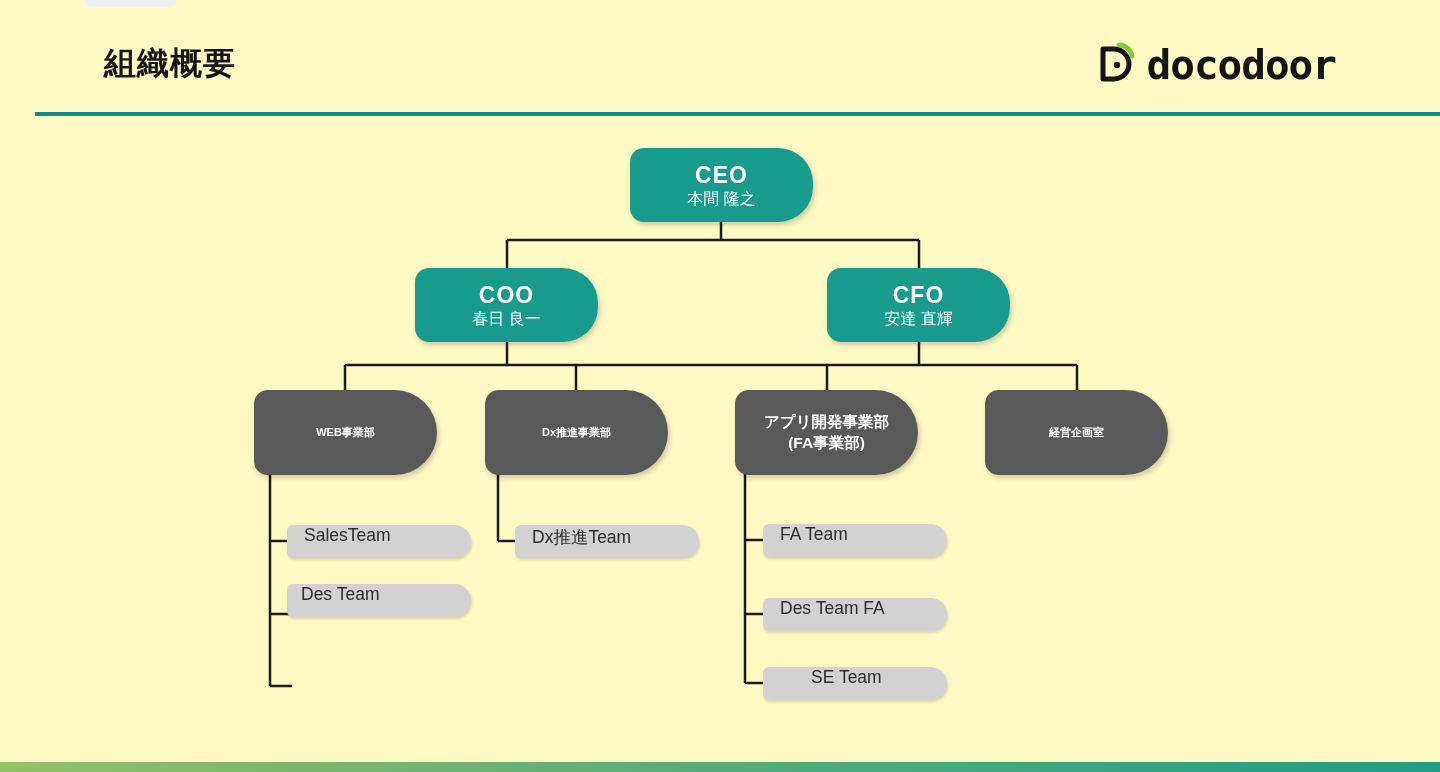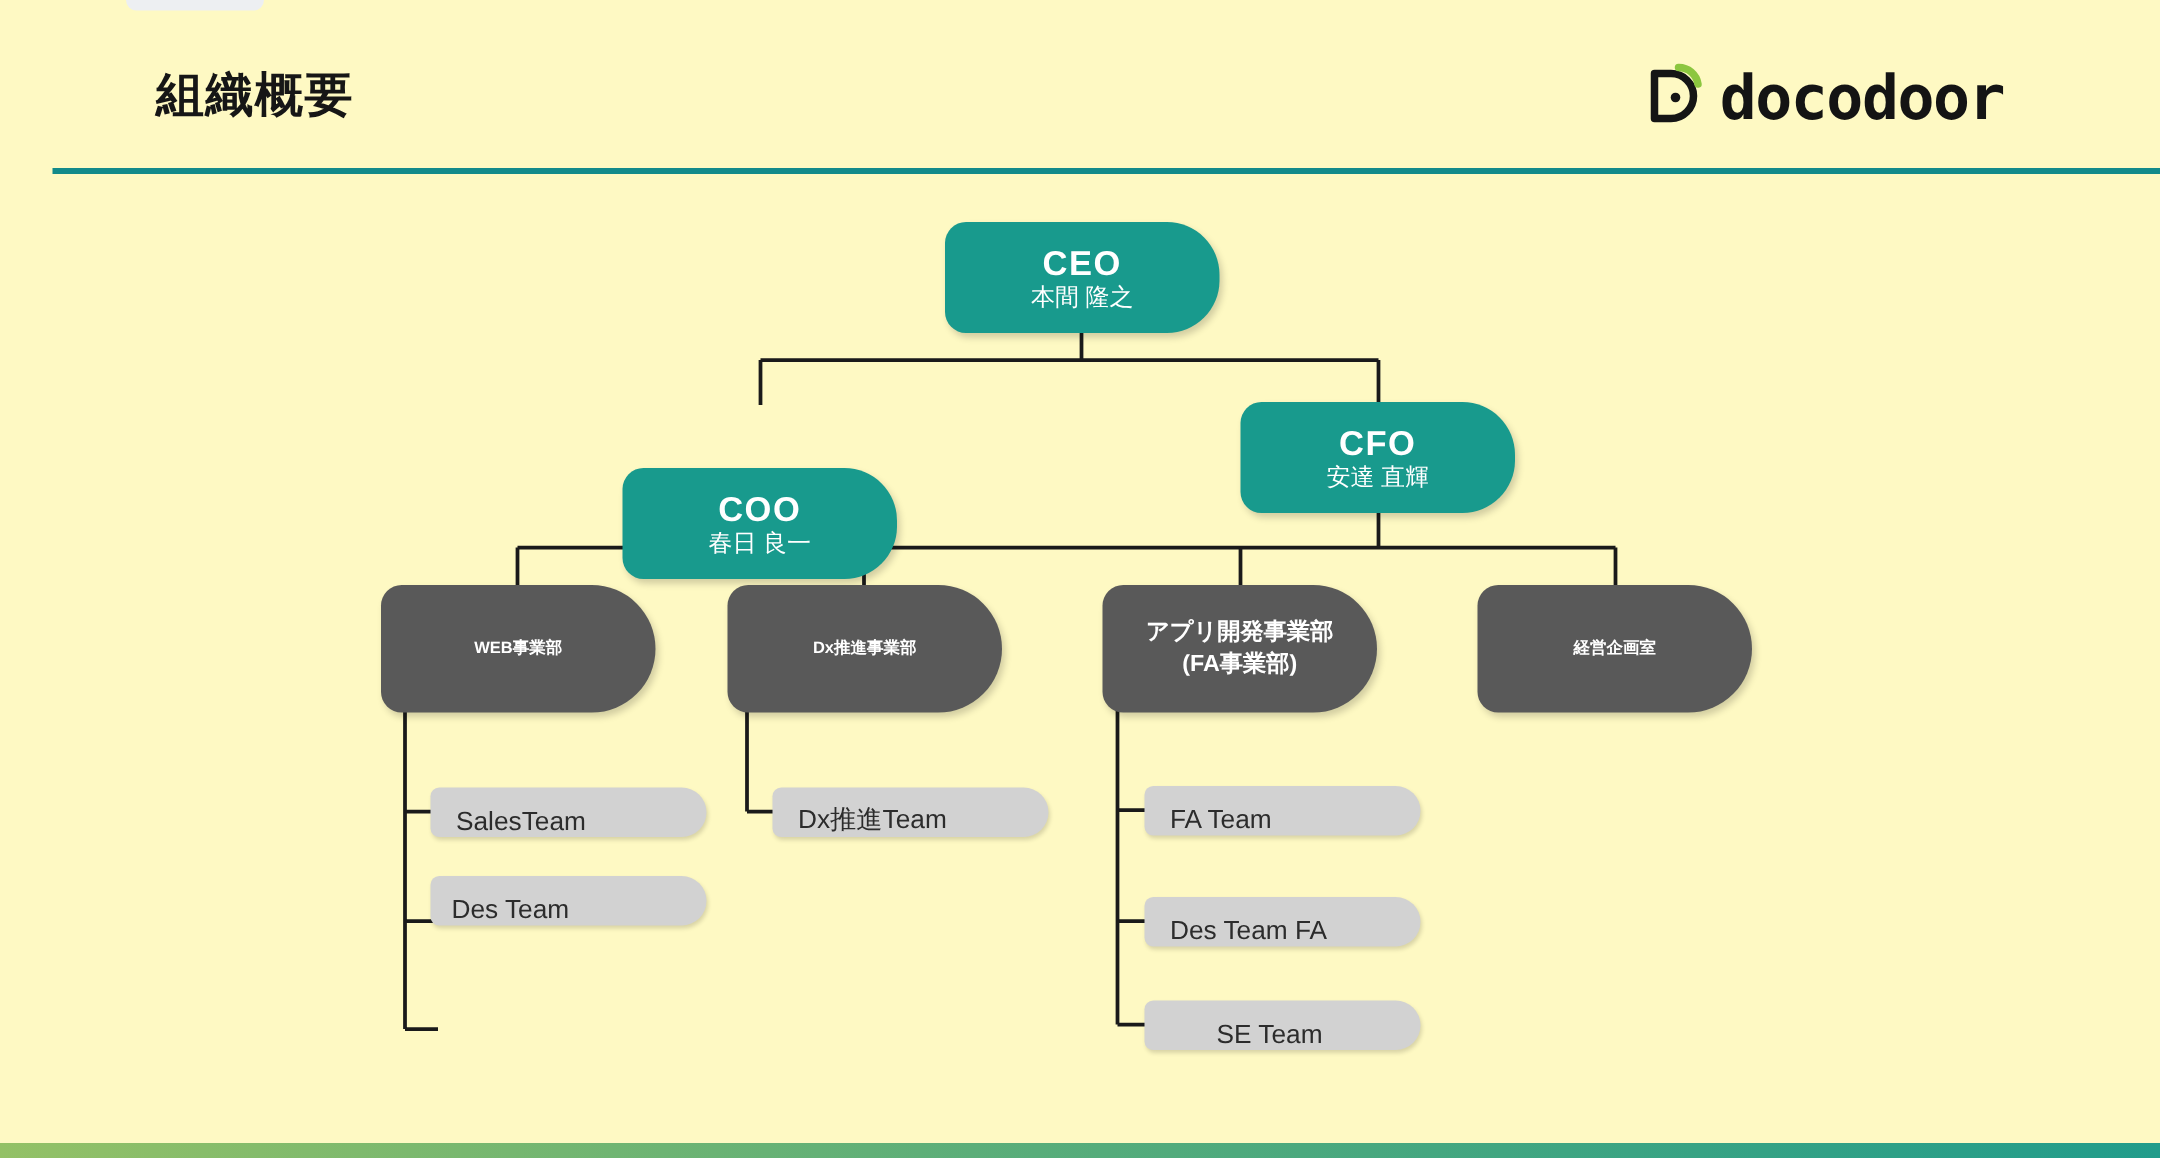--- a/index.html
+++ b/index.html
@@ -18,39 +18,39 @@
   
   .exec{
     position:absolute;width:183px;height:74px;background:#189A8D;
     border-radius:14px 35px 35px 14px;color:#fff;
     display:flex;flex-direction:column;align-items:center;justify-content:center;gap:4px;
     box-shadow:2px 3px 5px rgba(0,0,0,0.18);
   }
   .exec-role{font-size:23px;font-weight:bold;letter-spacing:1px;line-height:1;}
   .exec-name{font-size:16px;line-height:1;}
   .exec-ceo{left:630px;top:148px;}
-  .exec-coo{left:415px;top:268px;margin-top:44px;}
+  .exec-coo{left:415px;top:268px;}
   .exec-cfo{left:827px;top:268px;}
   
   .dept{
     position:absolute;width:183px;height:85px;top:390px;background:#595959;
     border-radius:14px 43px 43px 14px;color:#fff;
     display:flex;flex-direction:column;align-items:center;justify-content:center;
     font-weight:bold;font-size:11px;text-align:center;line-height:1.35;
     box-shadow:2px 3px 5px rgba(0,0,0,0.18);
   }
   .dept-web{left:254px;}
   .dept-dx{left:485px;}
   .dept-app{left:735px;font-size:15.5px;}
   .dept-mgmt{left:985px;}
   
   .team{
     position:absolute;width:184px;height:33px;background:#D2D2D2;
     border-radius:6px 17px 17px 6px;color:#2c2c2c;
-    display:flex;align-items:flex-end;padding-left:17px;box-sizing:border-box;
+    display:flex;align-items:flex-start;padding-left:17px;box-sizing:border-box;
     font-size:17.5px;box-shadow:1px 2px 3px rgba(0,0,0,0.15);
   }
   .team-sales{left:287px;top:525px;}
   .team-des{left:287px;top:584px;padding-left:14px;}
   .team-cod{left:287px;top:670px;}
   .team-dx{left:515px;top:525px;}
   .team-fa{left:763px;top:524px;}
   .team-desfa{left:763px;top:598px;}
   .team-se{left:763px;top:667px;padding-left:48px;}
   

